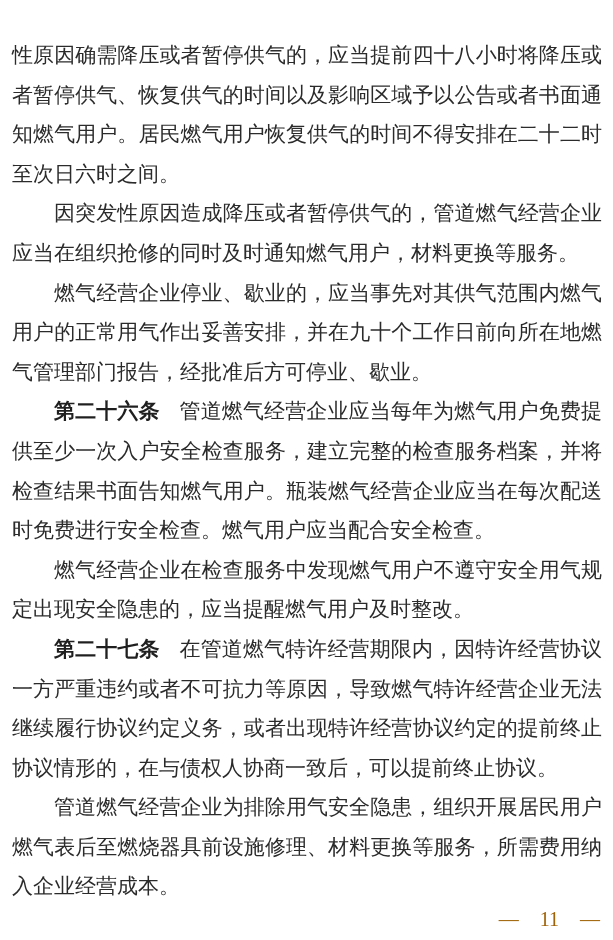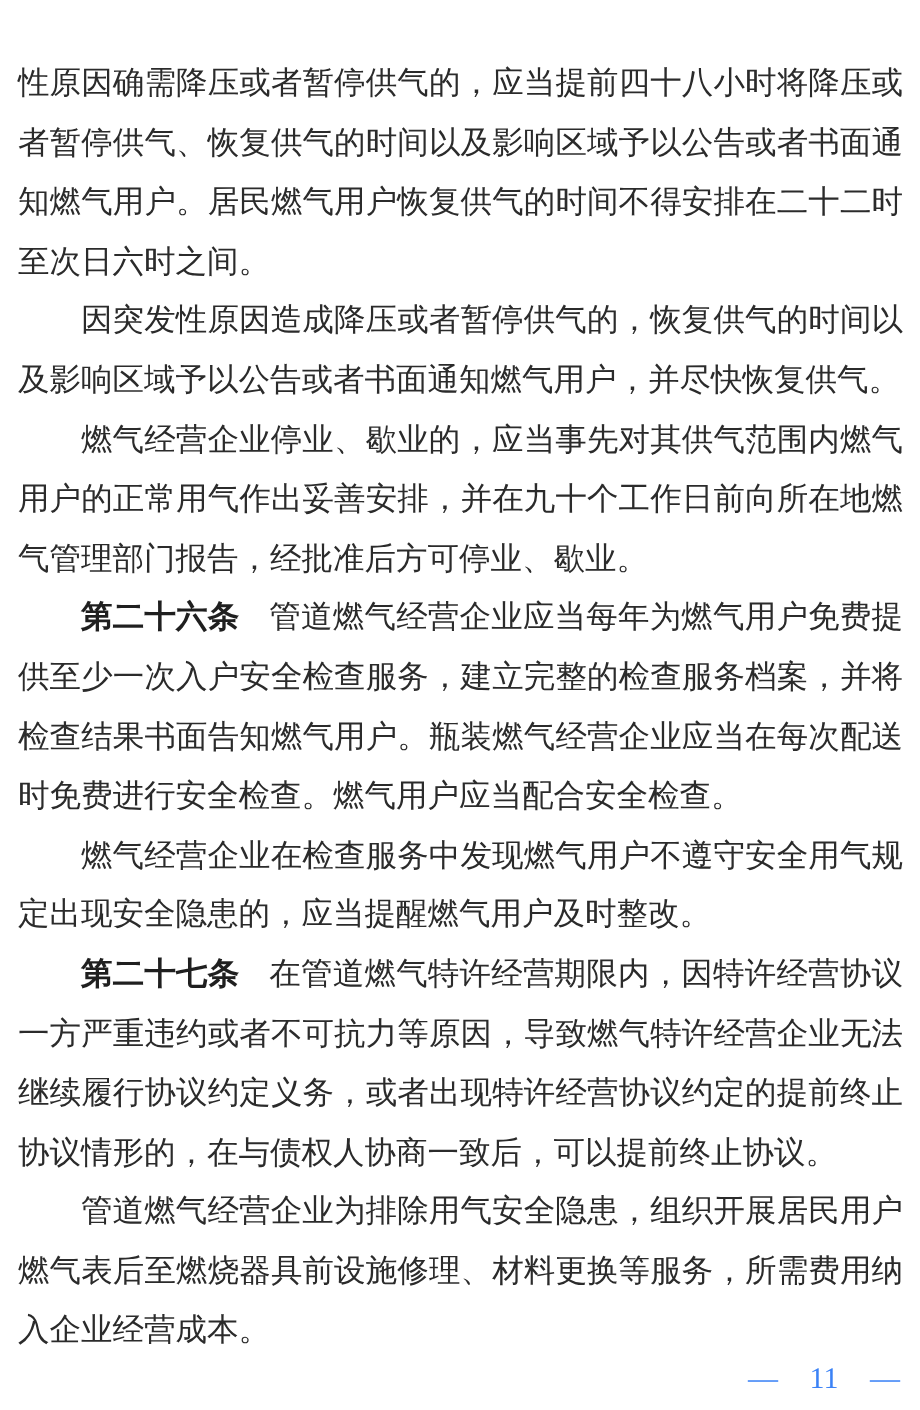--- a/index.html
+++ b/index.html
@@ -40,40 +40,40 @@
     font-weight: 700;
     color: #1f1f1f;
     margin-right: 0.95em;
   }
   .footer {
     margin-top: 0;
     padding-right: 2px;
     text-align: right;
     font-size: 20px;
     line-height: 24px;
-    color: #3b82f6;
+    color: #a16207;
     white-space: nowrap;
   }
   .footer .dash {
     display: inline-block;
   }
   .footer .pagenum {
     display: inline-block;
     margin: 0 21px;
     font-family: "Liberation Serif", "DejaVu Serif", serif;
   }
 </style>
 </head>
 <body>
 
 <div class="page">
   <div class="doc-body">
 
   <p class="para">性原因确需降压或者暂停供气的，应当提前四十八小时将降压或者暂停供气、恢复供气的时间以及影响区域予以公告或者书面通知燃气用户。居民燃气用户恢复供气的时间不得安排在二十二时至次日六时之间。</p>
-      <p class="para indent">因突发性原因造成降压或者暂停供气的，恢复供气的时间以及影响区域予以公告或者书面通知燃气用户，并尽快恢复供气。</p>
+      <p class="para indent">因突发性原因造成降压或者暂停供气的，管道燃气经营企业应当在组织抢修的同时及时通知燃气用户，材料更换等服务。</p>
       <p class="para indent">燃气经营企业停业、歇业的，应当事先对其供气范围内燃气用户的正常用气作出妥善安排，并在九十个工作日前向所在地燃气管理部门报告，经批准后方可停业、歇业。</p>
       <p class="para indent"><b class="lead">第二十六条</b>管道燃气经营企业应当每年为燃气用户免费提供至少一次入户安全检查服务，建立完整的检查服务档案，并将检查结果书面告知燃气用户。瓶装燃气经营企业应当在每次配送时免费进行安全检查。燃气用户应当配合安全检查。</p>
       <p class="para indent">燃气经营企业在检查服务中发现燃气用户不遵守安全用气规定出现安全隐患的，应当提醒燃气用户及时整改。</p>
       <p class="para indent"><b class="lead">第二十七条</b>在管道燃气特许经营期限内，因特许经营协议一方严重违约或者不可抗力等原因，导致燃气特许经营企业无法继续履行协议约定义务，或者出现特许经营协议约定的提前终止协议情形的，在与债权人协商一致后，可以提前终止协议。</p>
       <p class="para indent">管道燃气经营企业为排除用气安全隐患，组织开展居民用户燃气表后至燃烧器具前设施修理、材料更换等服务，所需费用纳入企业经营成本。</p>
     </div>
   <div class="footer">
     <span class="dash">—</span><span class="pagenum">11</span><span class="dash">—</span>
   </div>
 </div>

